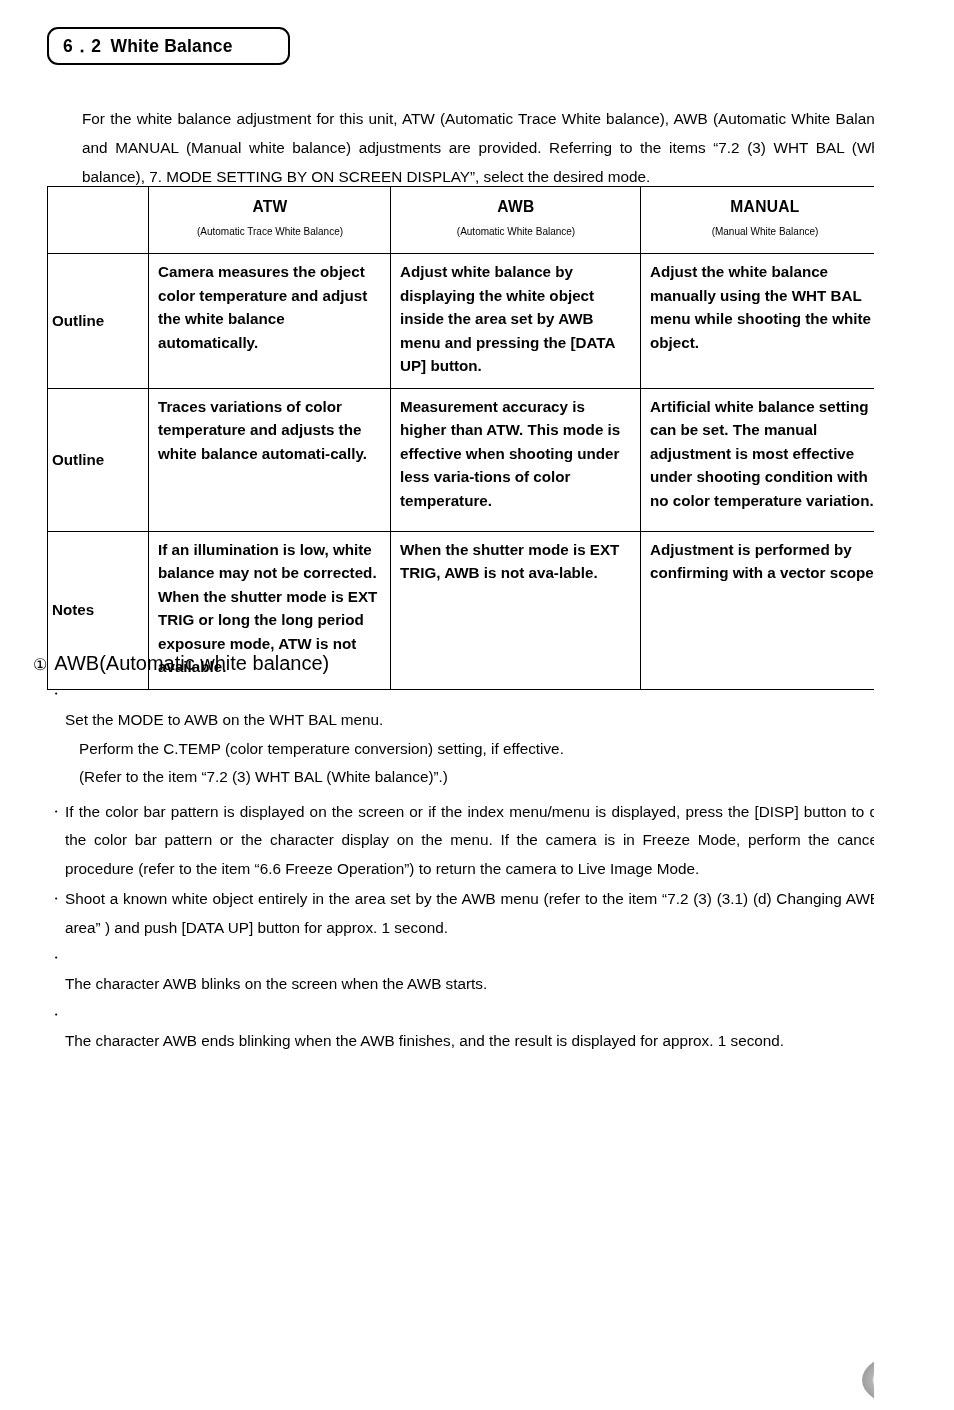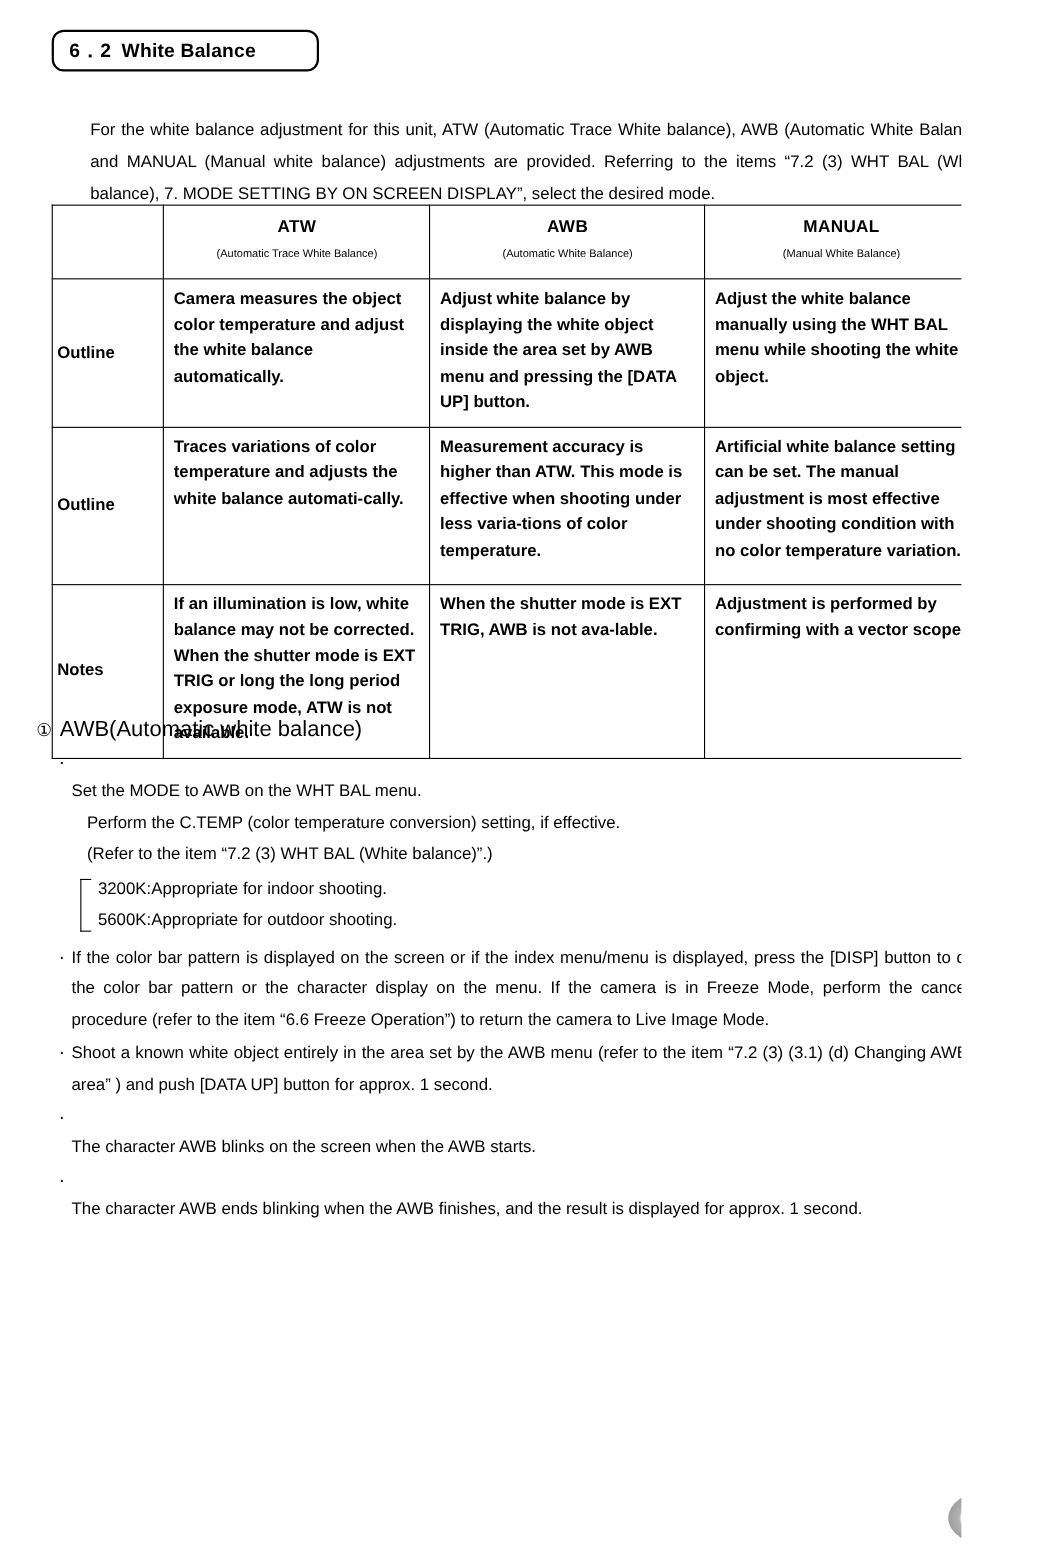--- a/index.html
+++ b/index.html
@@ -314,29 +314,20 @@
     <div class="bullet-list">
 
       <div class="bullet-row">
         <span class="bullet-dot">・</span>
         <span class="bullet-text nojust">Set the MODE to AWB on the WHT BAL menu.</span>
       </div>
 
       <div class="plain-row">Perform the C.TEMP (color temperature conversion) setting, if effective.</div>
       <div class="plain-row">(Refer to the item “7.2 (3) WHT BAL (White balance)”.)</div>
 
-      <div class="temp-group">
-        <div class="temp-bracket"></div>
-        <div class="temp-line">
-          <span class="temp-k">3200K</span><span>:</span><span>Appropriate for indoor shooting.</span>
-        </div>
-        <div class="temp-line">
-          <span class="temp-k">5600K</span><span>:</span><span>Appropriate for outdoor shooting.</span>
-        </div>
-      </div>
 
       <div class="bullet-row" style="margin-top:6px;">
         <span class="bullet-dot">・</span>
         <span class="bullet-text">If the color bar pattern is displayed on the screen or if the index menu/menu is displayed, press the [DISP] button to disable the color bar pattern or the character display on the menu. If the camera is in Freeze Mode, perform the cancellation procedure (refer to the item “6.6 Freeze Operation”) to return the camera to Live Image Mode.</span>
       </div>
 
       <div class="bullet-row">
         <span class="bullet-dot">・</span>
         <span class="bullet-text">Shoot a known white object entirely in the area set by the AWB menu (refer to the item “7.2 (3) (3.1) (d) Changing AWB zone area” ) and push [DATA UP] button for approx. 1 second.</span>
       </div>

